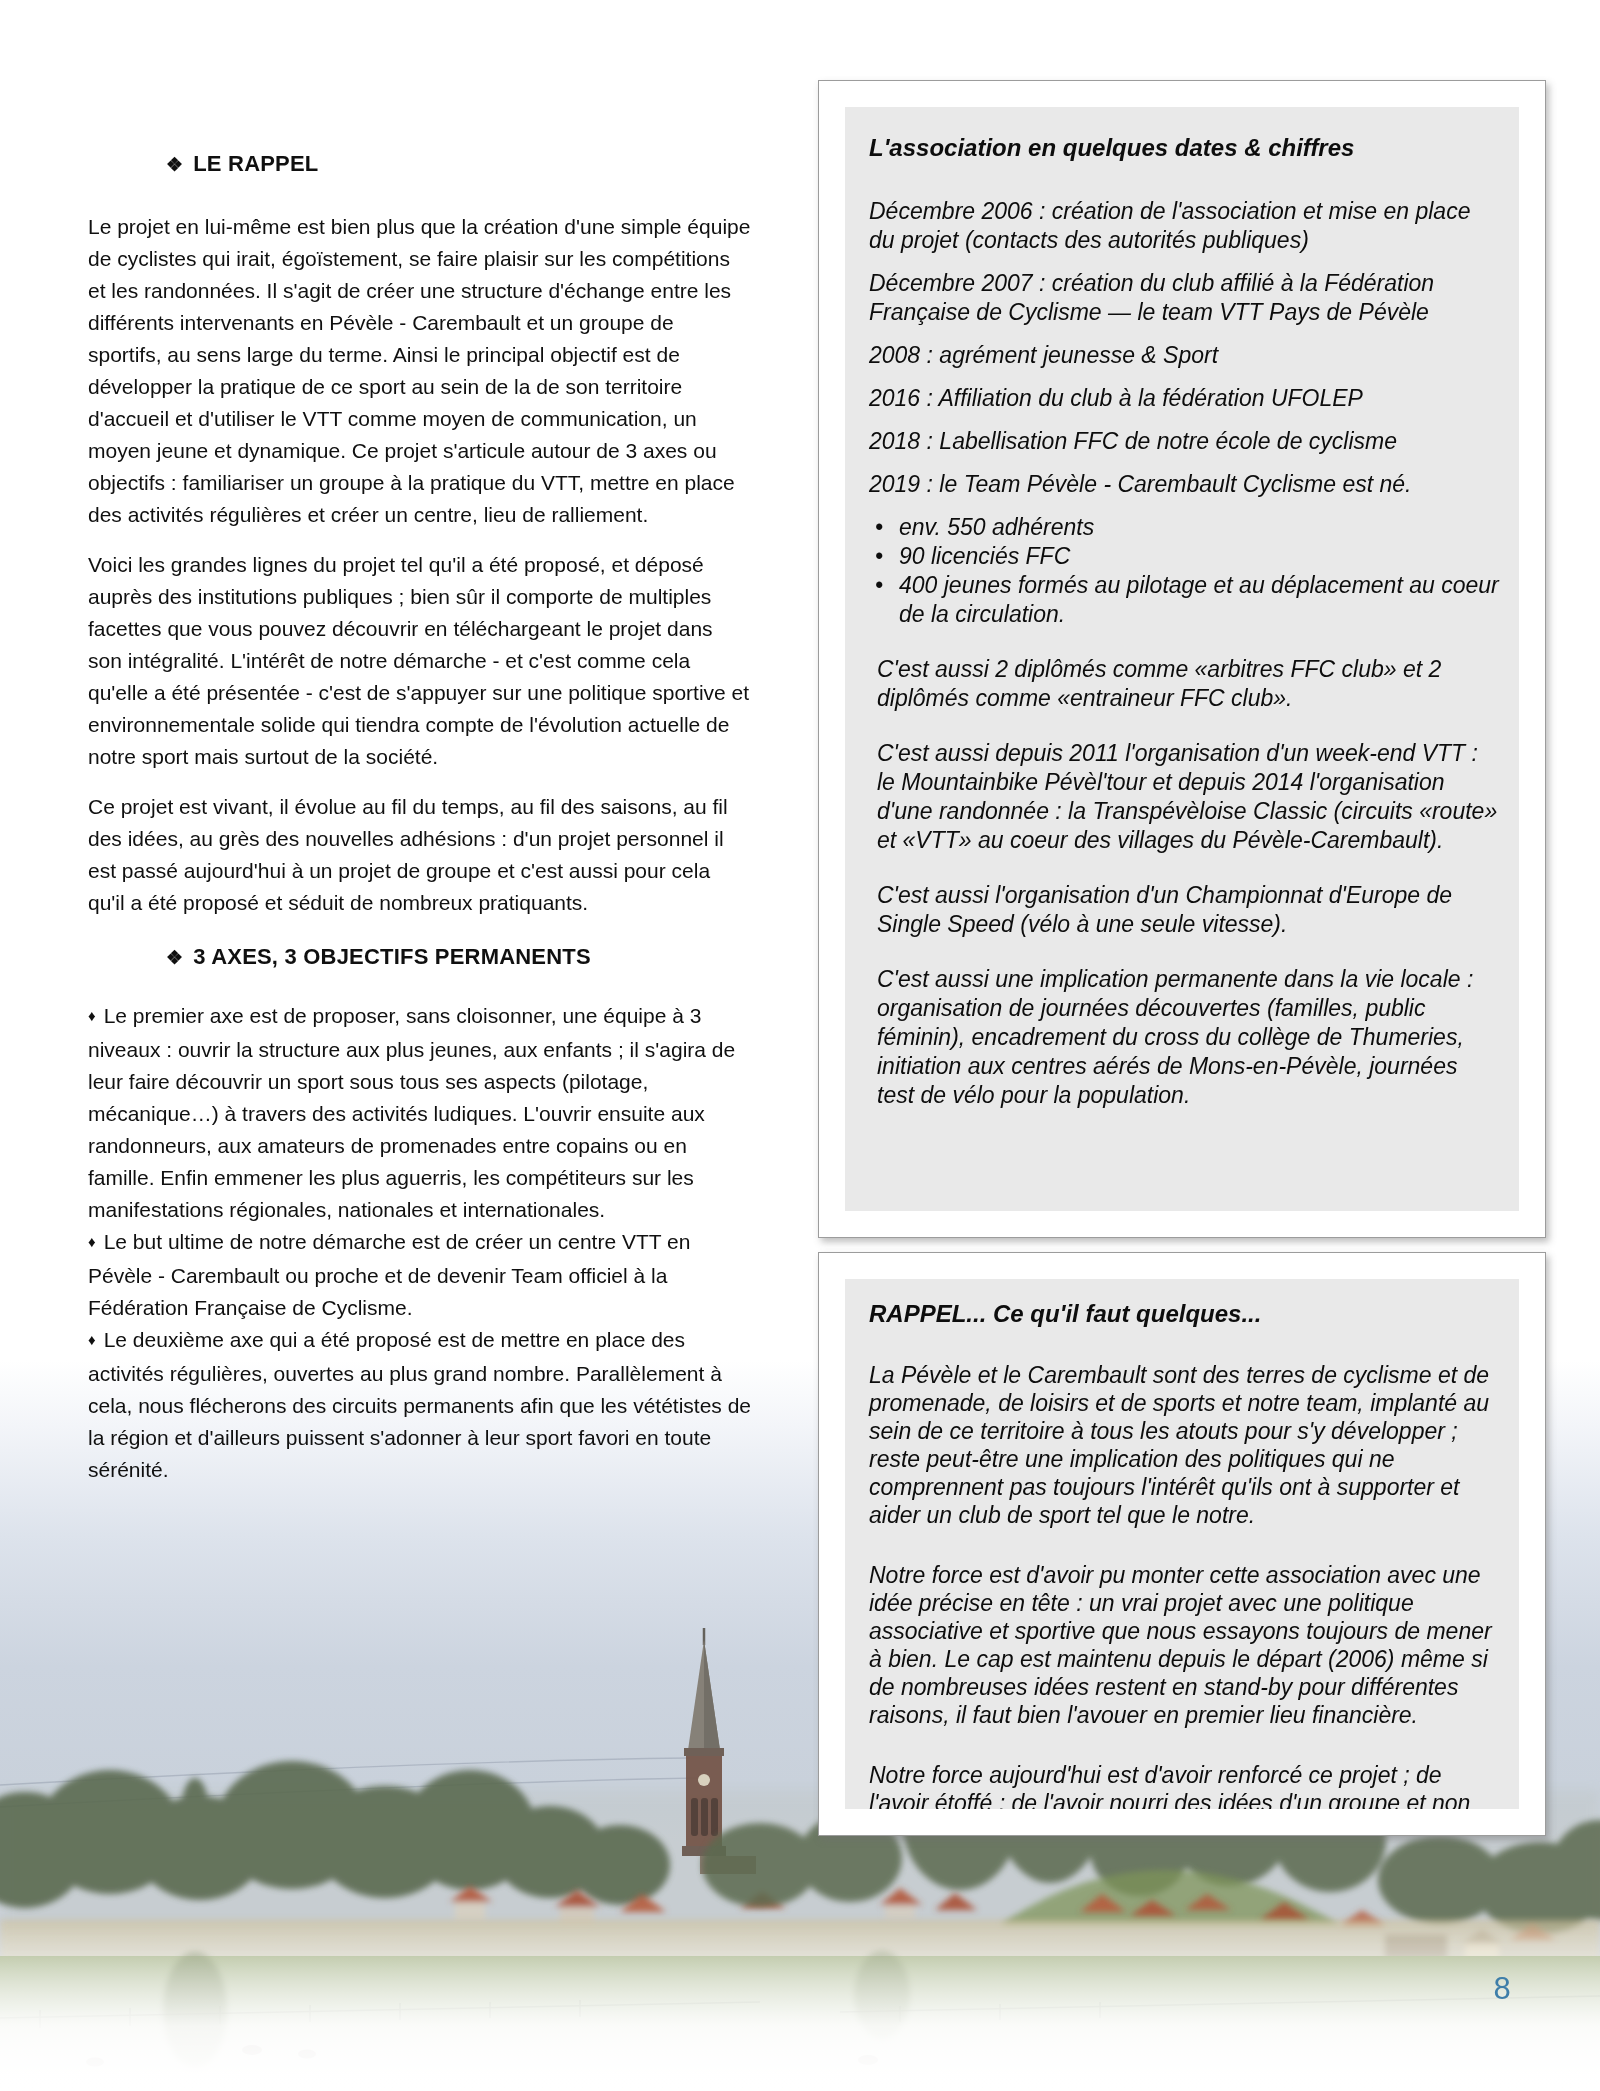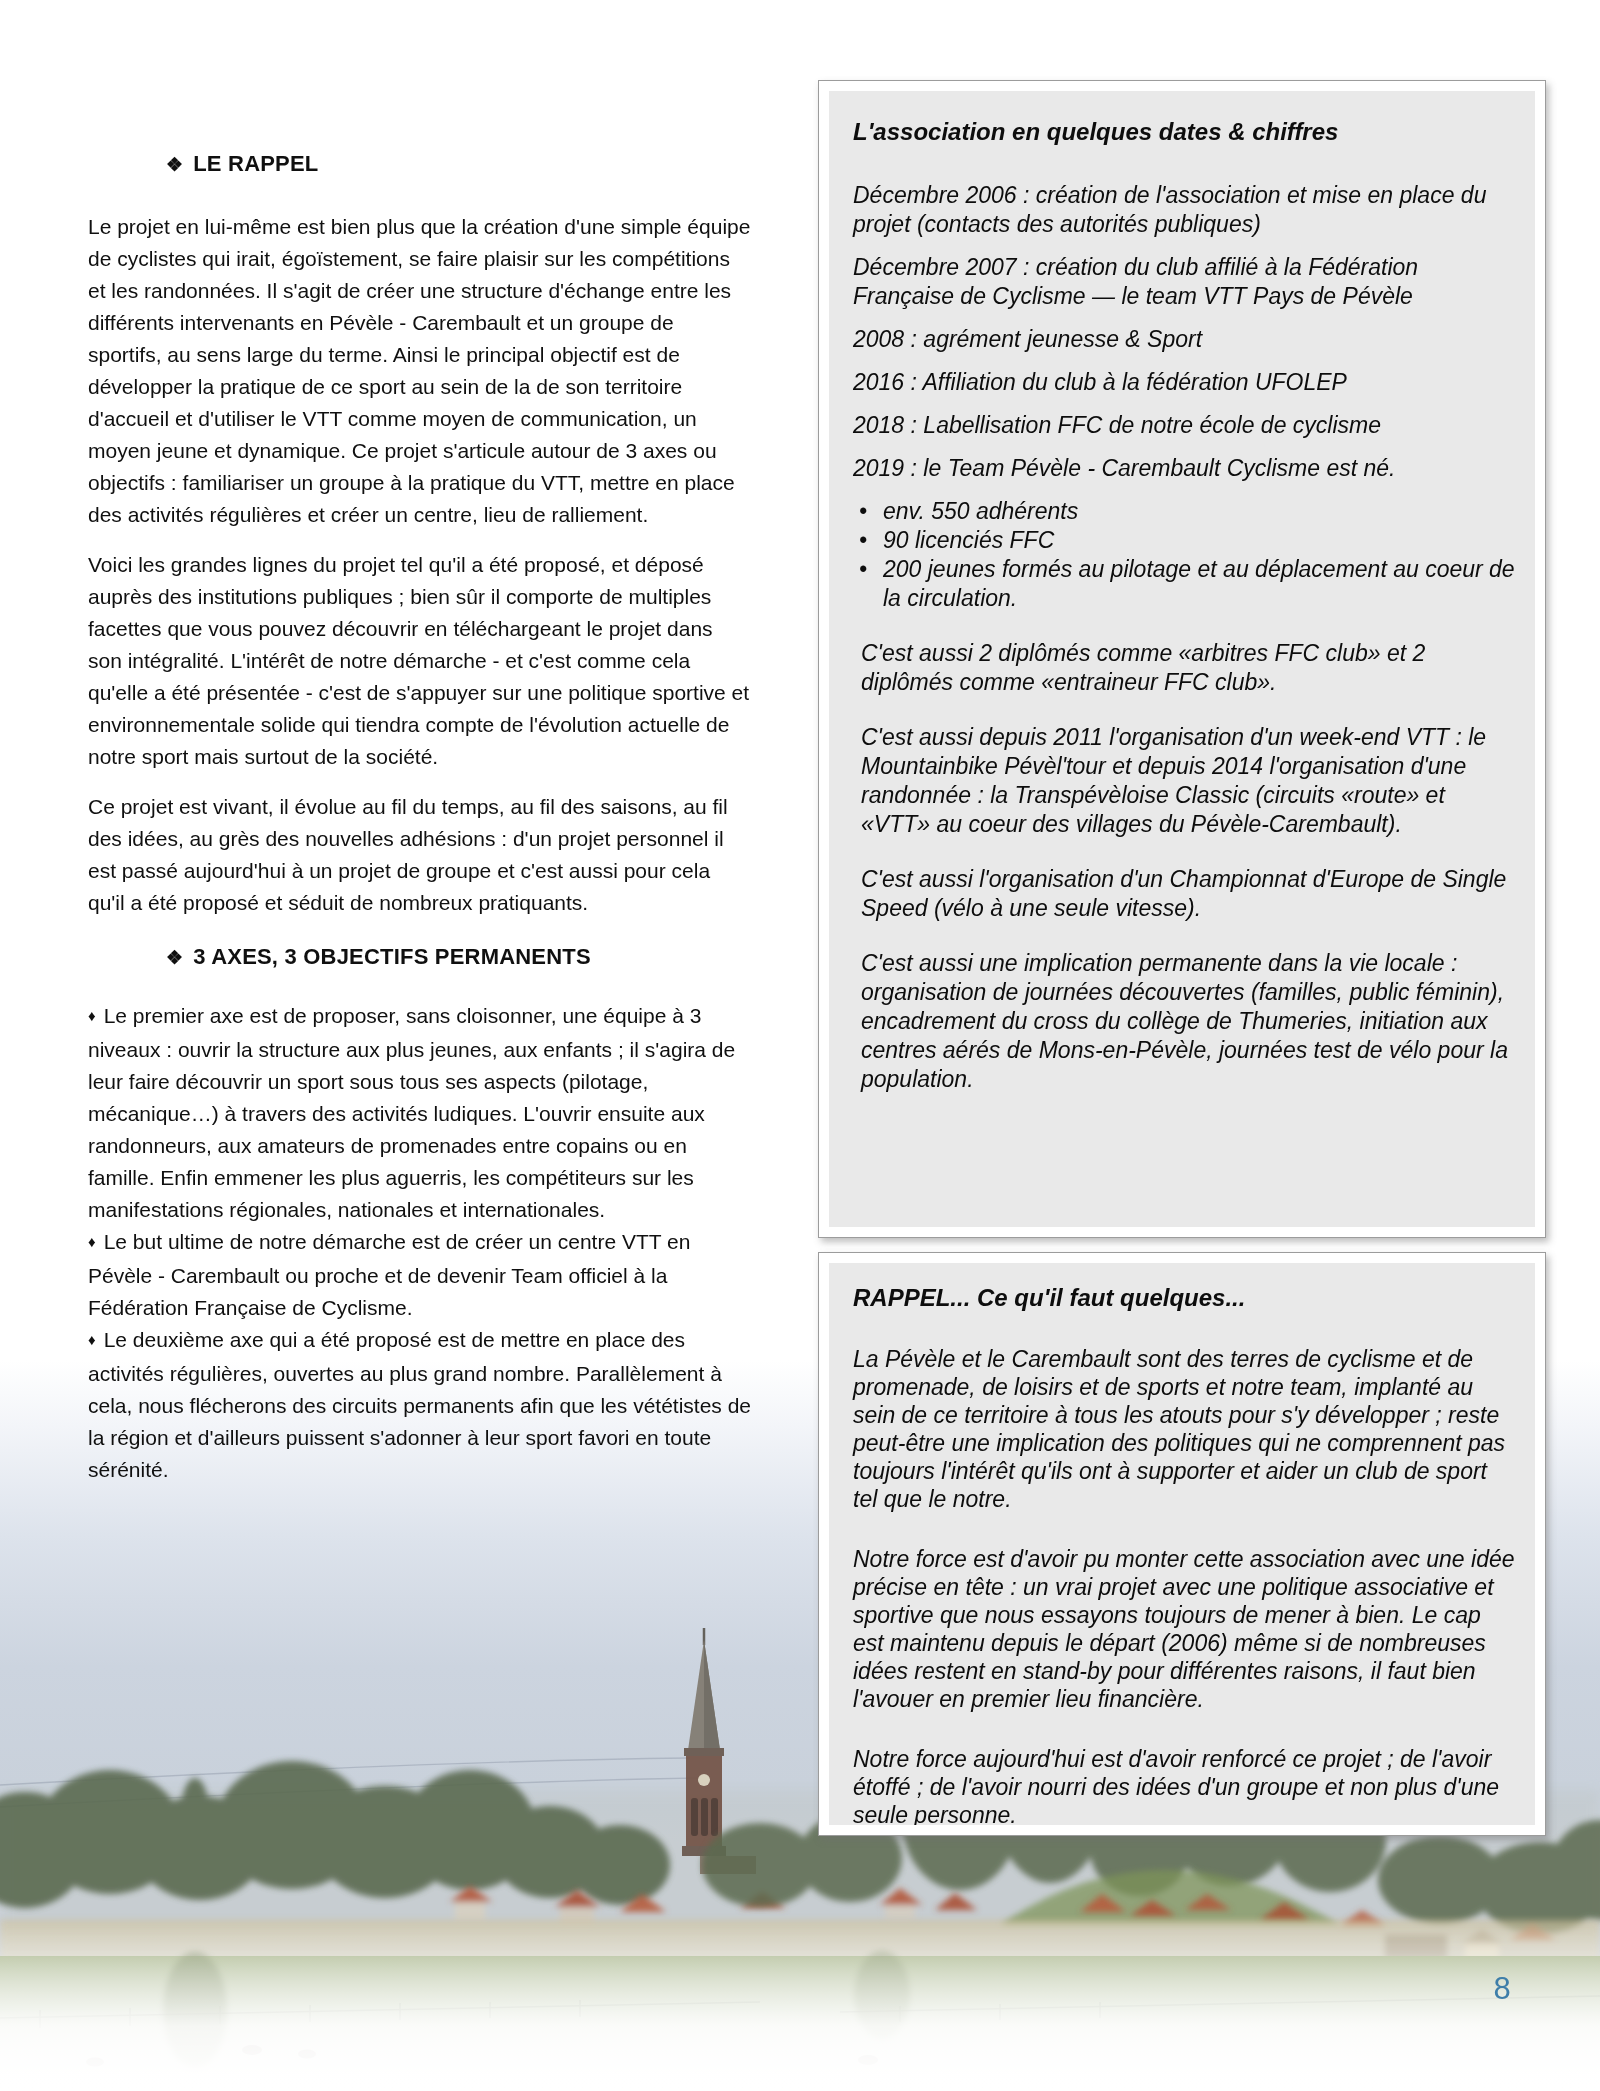--- a/index.html
+++ b/index.html
@@ -17,21 +17,21 @@
     font-size:21px;line-height:32px;}
   .left-col h2{font-size:22px;line-height:32px;font-weight:bold;margin:0 0 30px 0;padding-left:78px;letter-spacing:.2px;}
   .left-col h2 .marker{font-size:19px;padding-right:10px;}
   .left-col p{margin:0 0 18px 0;}
   .left-col h2.second{margin-top:22px;margin-bottom:26px;}
   .left-col p.bullet{margin:0;}
   .left-col .dmd{font-size:15px;padding-right:8px;position:relative;top:-2px;}
 
   
   .sbox{position:absolute;left:818px;width:728px;background:#ffffff;border:1px solid #9c9c9c;
-        box-shadow:3px 4px 7px rgba(110,110,110,.45);padding:10px;z-index:3;}
+        box-shadow:3px 4px 7px rgba(110,110,110,.45);padding:26px;z-index:3;}
   .sbox .inner{width:100%;height:100%;background:#e9e9e9;overflow:hidden;
         font-style:italic;font-size:23px;line-height:29px;color:#0d0d0d;
         padding:26px 20px 16px 24px;}
   .sbox1{top:80px;height:1158px;}
   .sbox2{top:1252px;height:584px;}
   .sbox .inner h3{font-size:24px;line-height:30px;font-weight:bold;margin:0 0 34px 0;}
   .sbox1 .inner p.tl{margin:0 0 14px 0;}
   .sbox1 .inner p.intro{margin:22px 0 26px 0;}
   .sbox1 .inner ul{list-style:none;margin:0;padding:0;}
   .sbox1 .inner li{padding-left:30px;position:relative;}
@@ -198,21 +198,21 @@
       <h3>L'association en quelques dates &amp; chiffres</h3>
       <p class="tl">Décembre 2006 : création de l'association et mise en place du projet (contacts des autorités publiques)</p>
       <p class="tl">Décembre 2007 : création du club affilié à la Fédération Française de Cyclisme — le team VTT Pays de Pévèle</p>
       <p class="tl">2008 : agrément jeunesse &amp; Sport</p>
       <p class="tl">2016 : Affiliation du club à la fédération UFOLEP</p>
       <p class="tl">2018 : Labellisation FFC de notre école de cyclisme</p>
       <p class="tl">2019 : le Team Pévèle - Carembault Cyclisme est né.</p>
       <ul>
         <li><span class="dot">•</span><span>env. 550 adhérents</span></li>
         <li><span class="dot">•</span><span>90 licenciés FFC</span></li>
-        <li><span class="dot">•</span><span>200 jeunes formés au pilotage et au déplacement au coeur de la circulation.</span></li>
+        <li><span class="dot">•</span><span>400 jeunes formés au pilotage et au déplacement au coeur de la circulation.</span></li>
       </ul>
       <p class="bp">C'est aussi 2 diplômés comme «arbitres FFC club» et 2 diplômés comme «entraineur FFC club».</p>
       <p class="bp">C'est aussi depuis 2011 l'organisation d'un week-end VTT : le Mountainbike Pévèl'tour et depuis 2014 l'organisation d'une randonnée : la Transpévèloise Classic (circuits «route» et «VTT» au coeur des villages du Pévèle-Carembault).</p>
       <p class="bp">C'est aussi l'organisation d'un Championnat d'Europe de Single Speed (vélo à une seule vitesse).</p>
       <p class="bp">C'est aussi une implication permanente dans la vie locale : organisation de journées découvertes (familles, public féminin), encadrement du cross du collège de Thumeries, initiation aux centres aérés de Mons-en-Pévèle, journées test de vélo pour la population.</p>
     </div>
   </div>
 
   <div class="sbox sbox2">
     <div class="inner">

